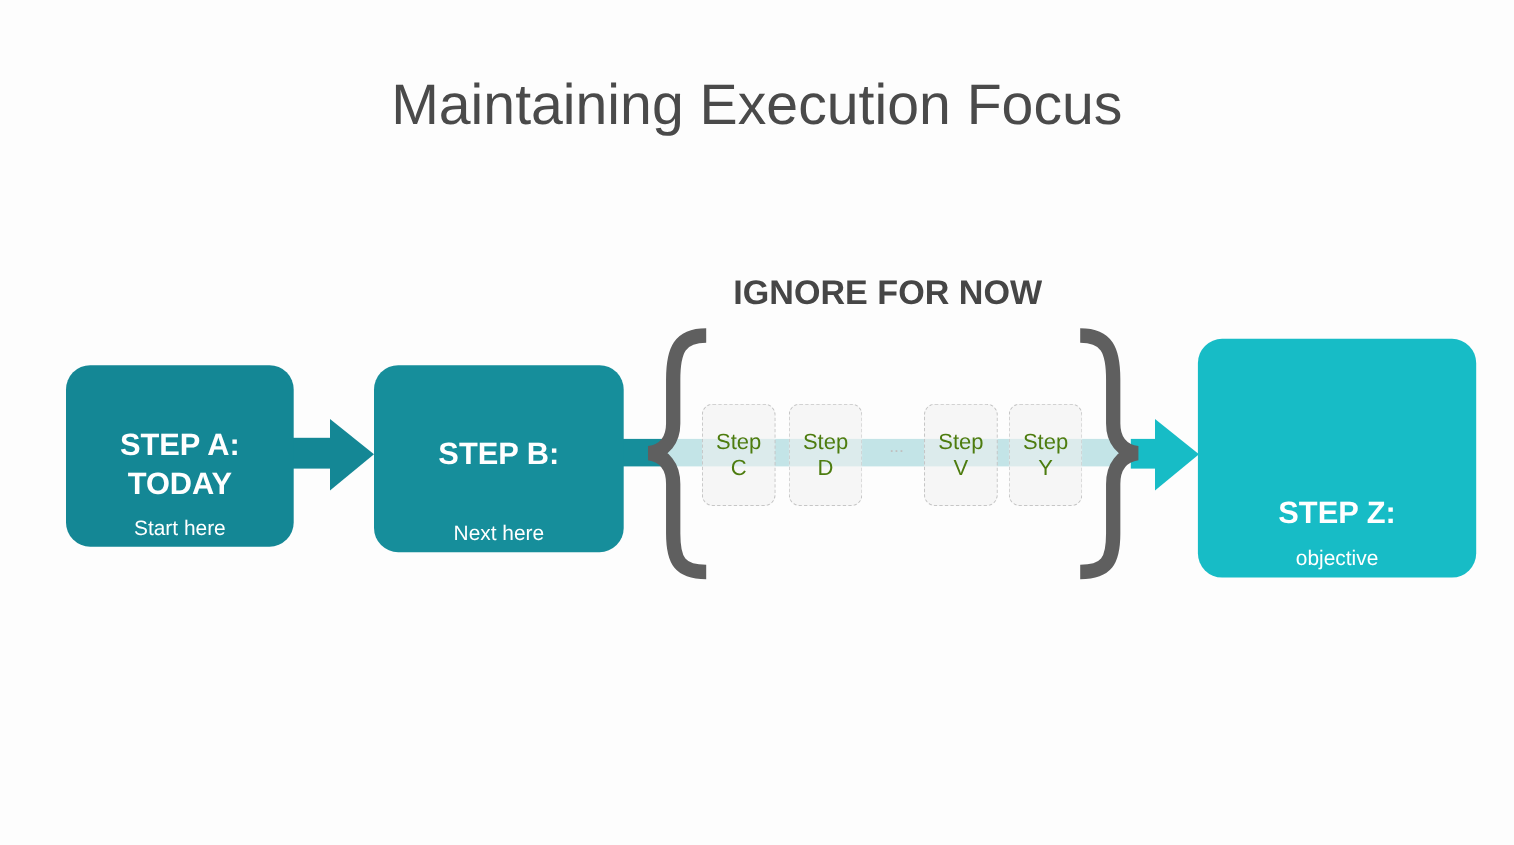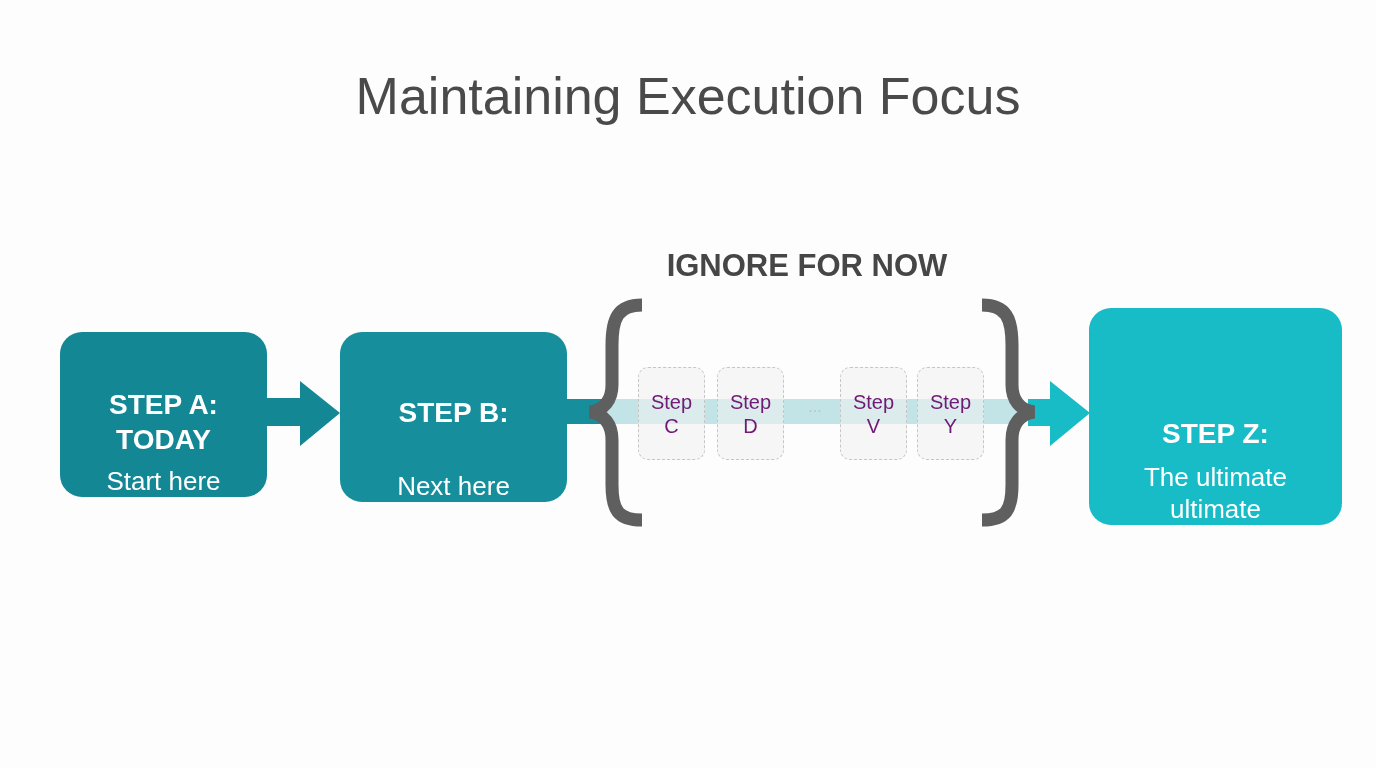--- a/index.html
+++ b/index.html
@@ -21,36 +21,36 @@
       font-size: 31px; font-weight: 700; color: #464646;
     }
     .box {
       position: absolute;
       border-radius: 22px;
       color: #ffffff;
       display: flex; flex-direction: column; align-items: center; justify-content: flex-end;
       text-align: center;
     }
     .box .head { font-weight: 700; font-size: 28px; line-height: 35px; }
-    .box .sub { font-size: 26px; line-height: 32px; margin-top: 8px; }
+    .box .sub { font-size: 19px; line-height: 32px; margin-top: 8px; }
     .box-a { left: 60px; top: 332px; width: 207px; height: 165px; background: #148795; }
     .box-b { left: 340px; top: 332px; width: 227px; height: 170px; background: #168e9b; gap: 32px; }
     .box-z { left: 1089px; top: 308px; width: 253px; height: 217px; background: #17bcc6; }
     .box-z .sub { margin-top: 10px; line-height: 32px; }
 
     .ghost-band {
       position: absolute; left: 600px; top: 399px; width: 420px; height: 25px;
       background: #c3e4e7;
     }
     .ghost {
       position: absolute; top: 367px; width: 67px; height: 93px;
       border: 1.5px dashed #c6c6c6; border-radius: 10px;
       background: rgba(240,240,240,0.55);
       display: flex; flex-direction: column; align-items: center; justify-content: center;
-      color: #701a75; font-size: 20px; line-height: 24px;
+      color: #4d7c0f; font-size: 20px; line-height: 24px;
       box-sizing: border-box;
     }
     .ellipsis {
       position: absolute; left: 800px; top: 398px; width: 30px; text-align: center;
       color: #c0c0c0; font-size: 16px;
     }
     svg.overlay { position: absolute; left: 0; top: 0; }
   </style>
 </head>
 <body>
@@ -107,16 +107,15 @@
 </div>
 
 <div class="box box-b">
   <div class="head">STEP B:</div>
   <div class="sub">Next here</div>
 </div>
 
 <div class="box box-z">
   <div class="head">STEP Z:</div>
   <div class="sub">
-    <div>The ultimate</div>
-    <div>ultimate</div>
+    <div>objective</div>
   </div>
 </div>
 
 </body></html>

